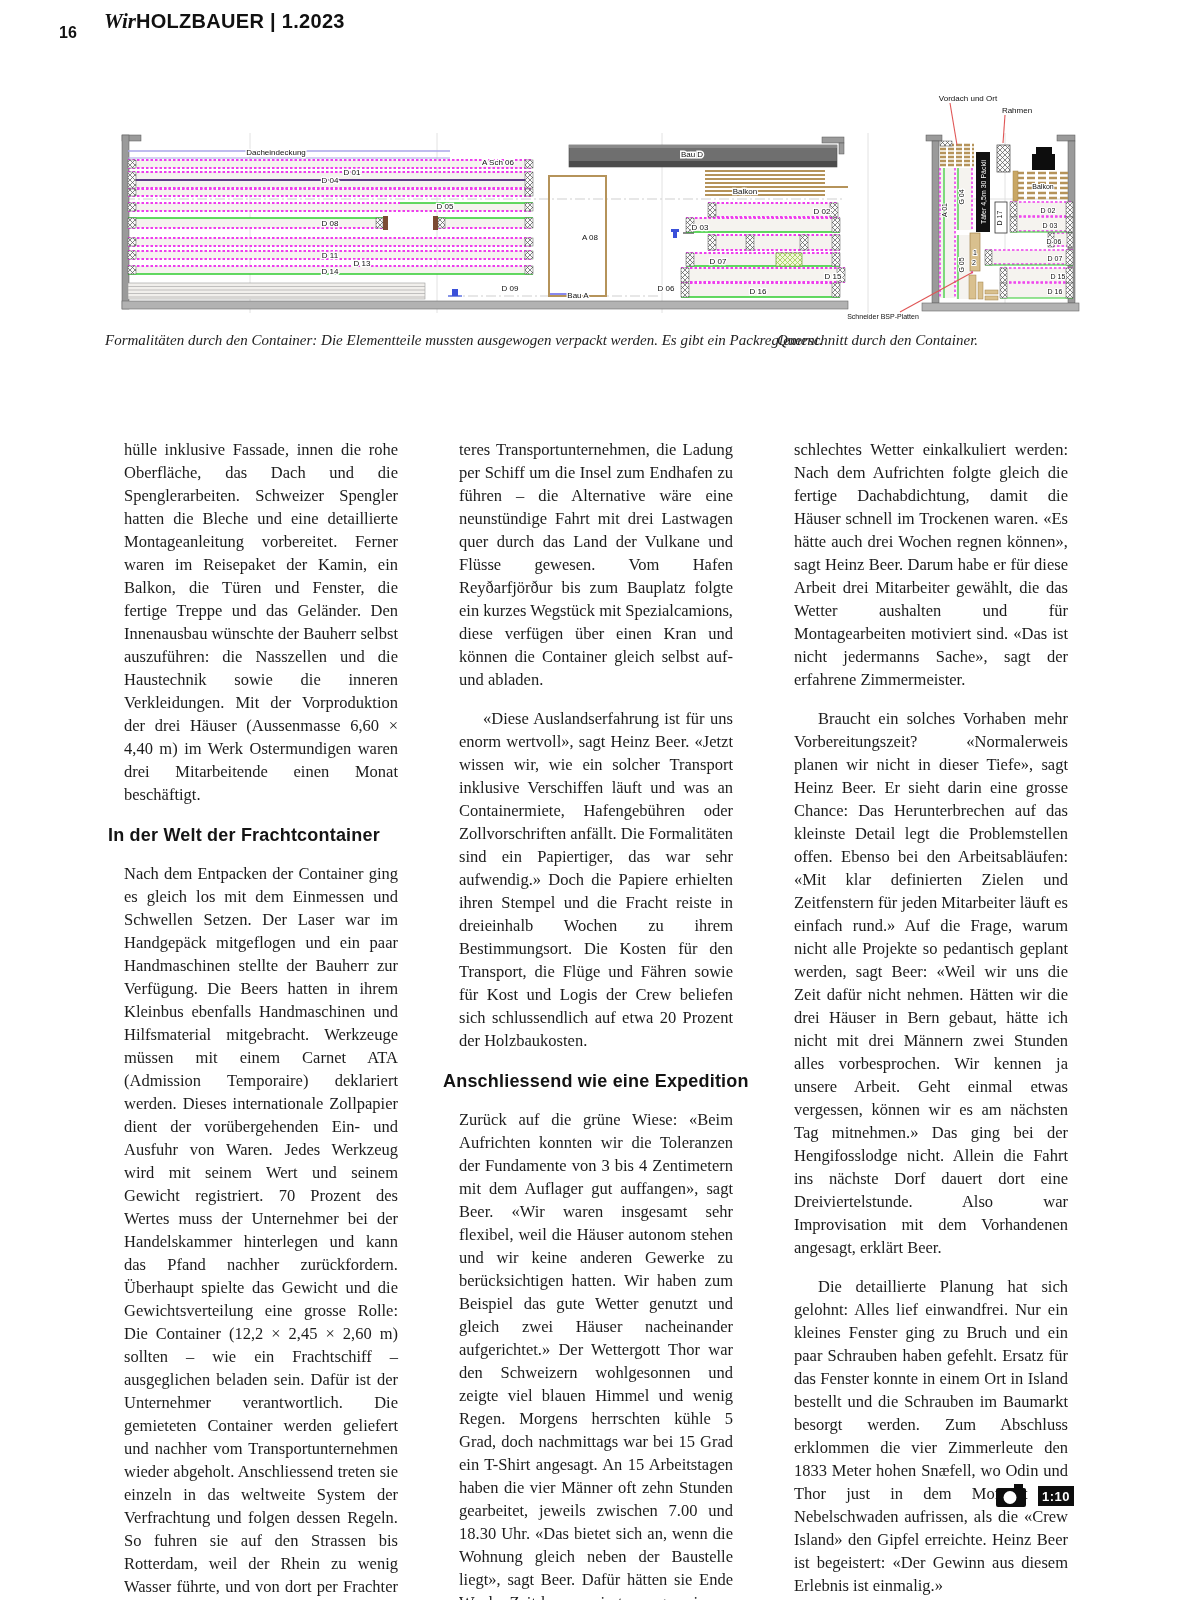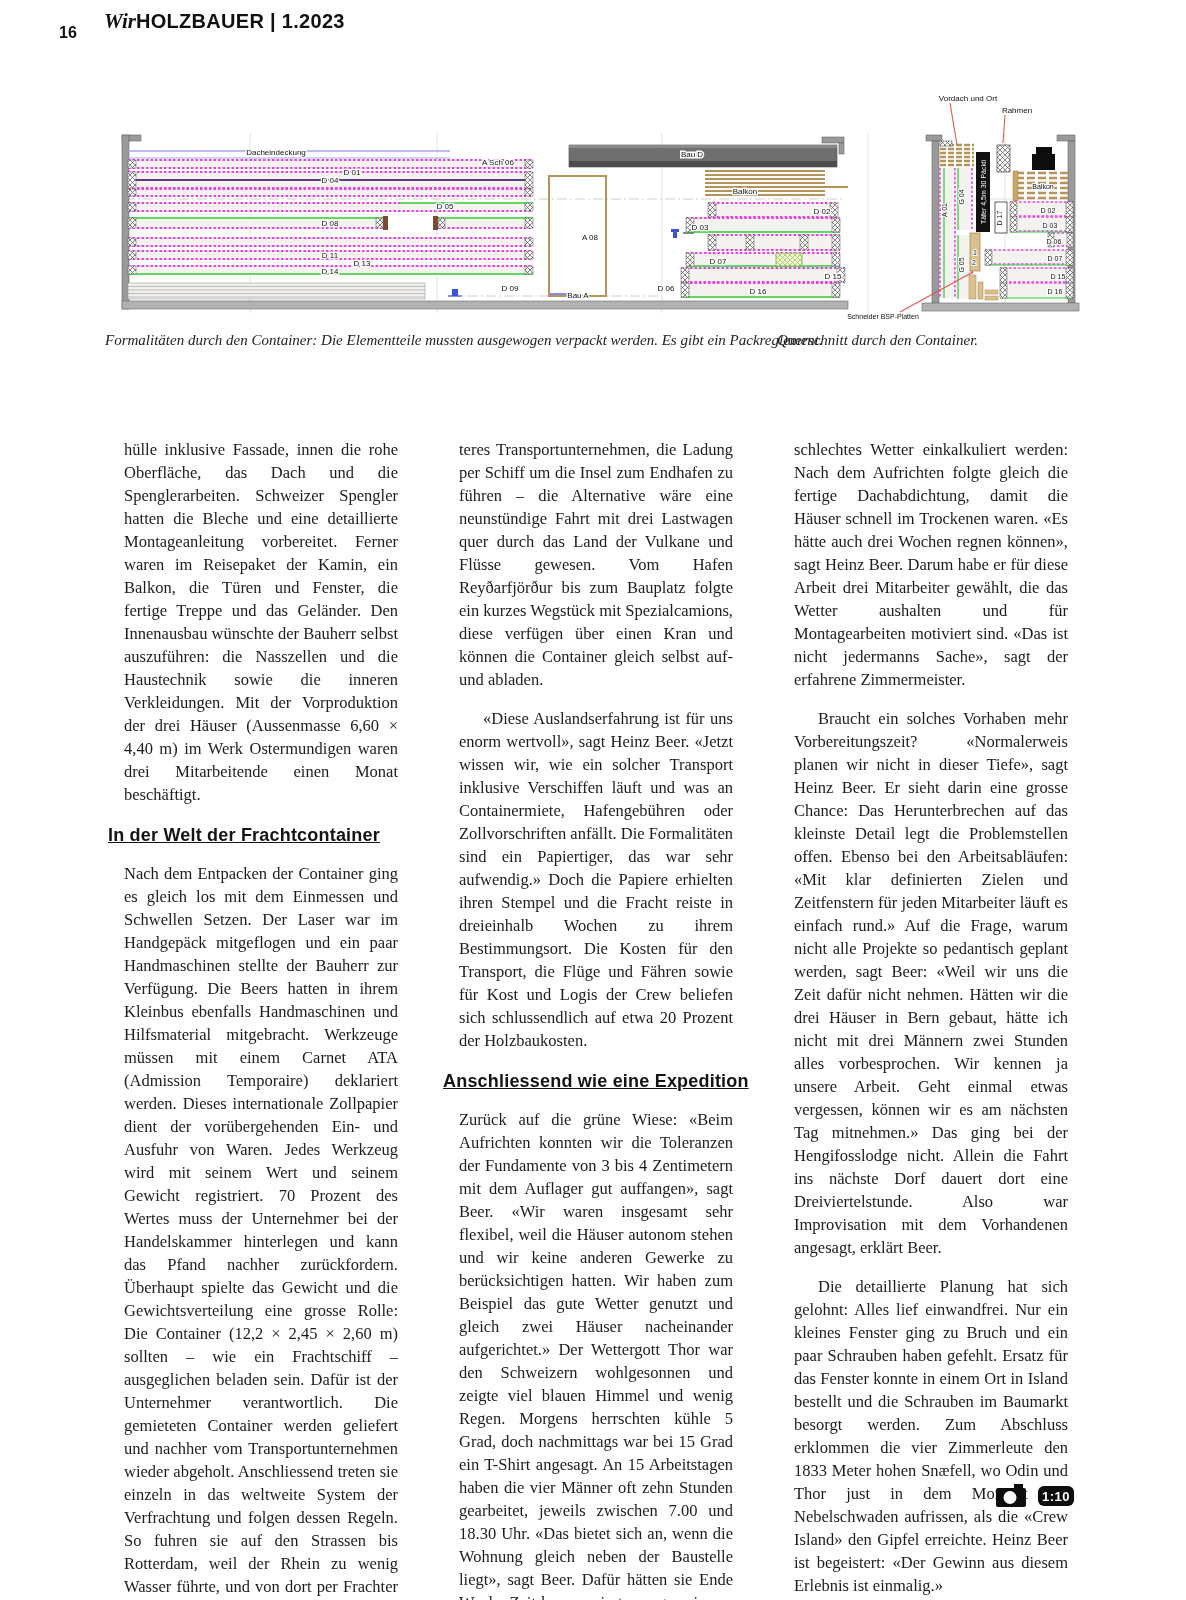--- a/index.html
+++ b/index.html
@@ -12,26 +12,26 @@
   .brand .it{font:bold italic 21px "Liberation Serif",serif;color:#111;}
   .brand .rest{font:bold 20px "Liberation Sans",sans-serif;color:#111;letter-spacing:.3px;}
   
   .cap{top:332px;font:italic 15px "Liberation Serif",serif;color:#222;white-space:nowrap;}
   
   .cols{left:108px;top:422px;width:976px;display:flex;gap:29px;}
   .col{width:306px;font-size:16.5px;line-height:23px;text-align:justify;}
   .col p{margin:16px;}
   .col p.indent{text-indent:24px;}
   .subhead{font:bold 18px "Liberation Sans",sans-serif;color:#141414;margin:19px 0 5px 0;
-           text-align:left;letter-spacing:.2px;text-decoration:underline;}
+           text-align:left;letter-spacing:.2px;}
   .links{font:bold 17px "Liberation Sans",sans-serif;color:#141414;text-align:left;line-height:24px;margin-top:28px;}
   
   .footicons{left:994px;top:1483px;display:flex;align-items:center;gap:10px;}
   .scalebadge{background:#0d0d0d;color:#fff;font:bold 13px "Liberation Sans",sans-serif;
-              padding:3px 4px 2px 4px;border-radius:6px;letter-spacing:.5px;}
+              padding:3px 4px 2px 4px;border-radius:0;letter-spacing:.5px;}
   
   .lbl{font-family:"Liberation Sans",sans-serif;font-size:8px;fill:#111;
        paint-order:stroke;stroke:#ffffff;stroke-width:2.6px;text-anchor:middle;}
   .lbl.sm{font-size:7px;stroke-width:2px;}
   .lbl.wh{fill:#ffffff;stroke:none;font-size:7px;}
   .lbl.dk{stroke-width:3.2px;}
 </style>
 </head>
 <body>
 

